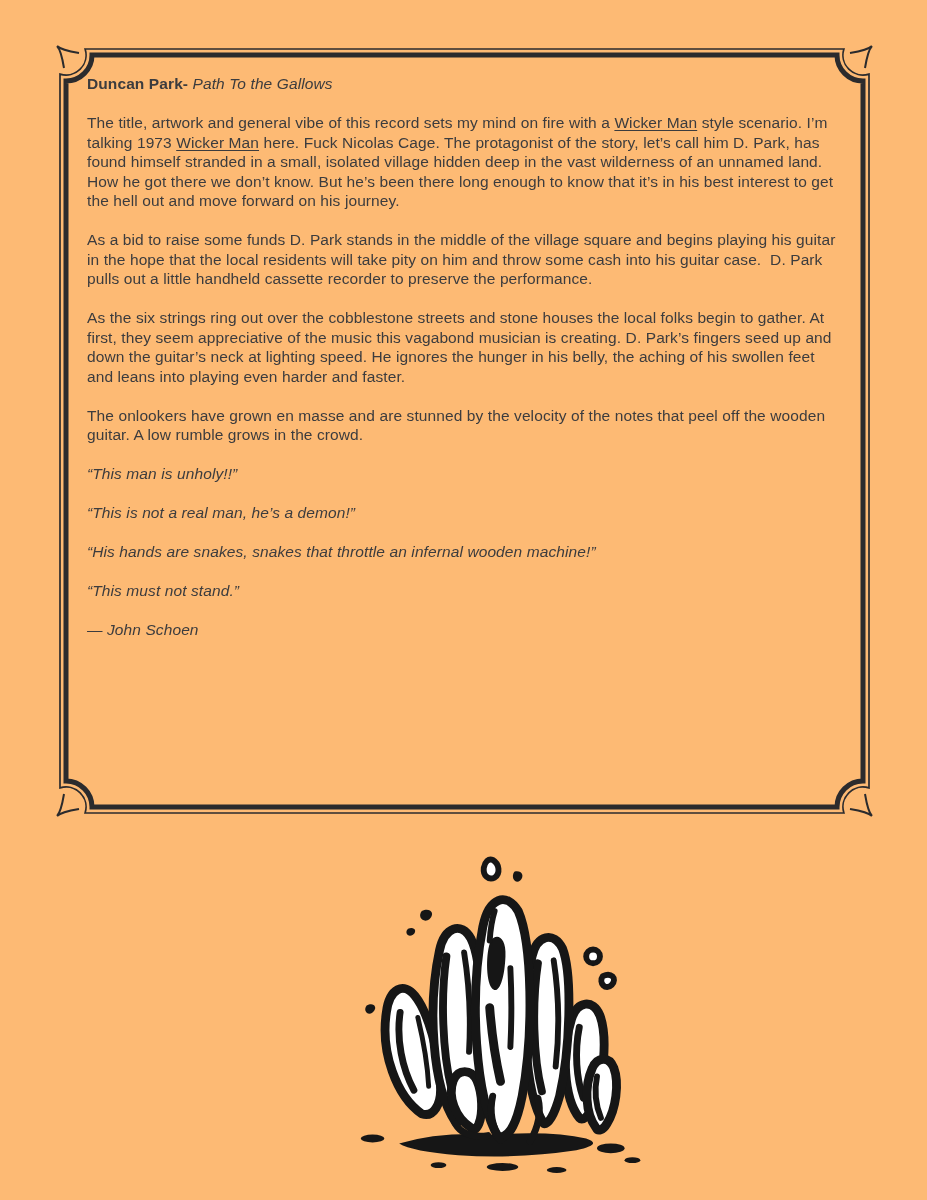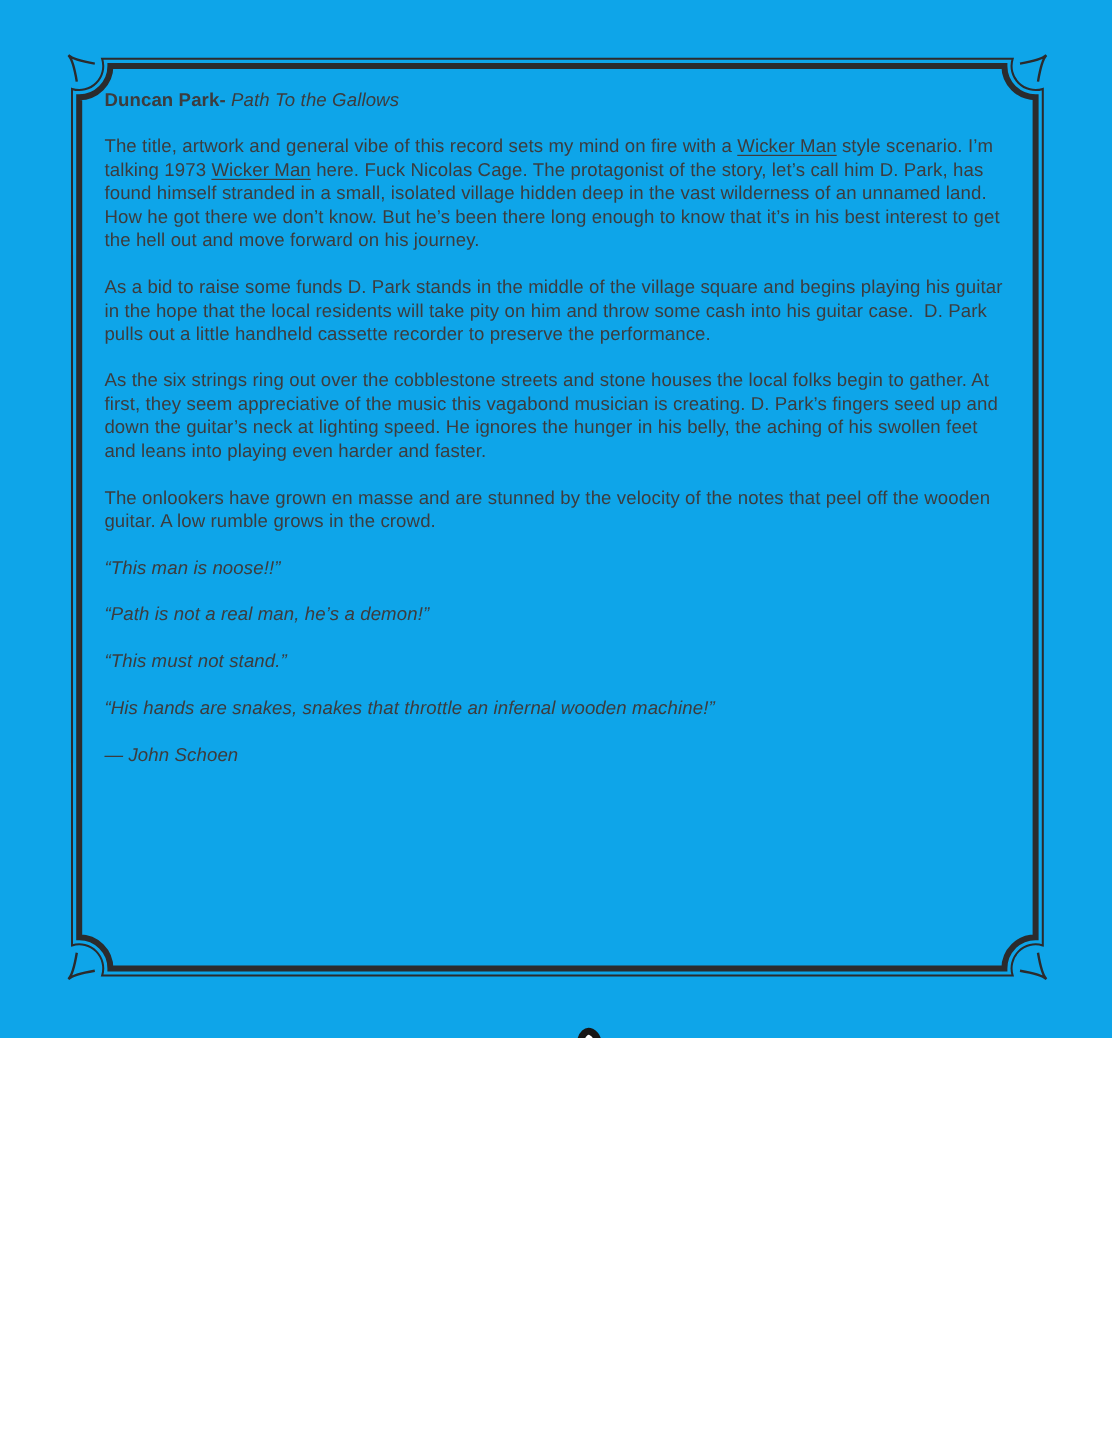--- a/index.html
+++ b/index.html
@@ -1,17 +1,17 @@
 <!DOCTYPE html>
 <html><head>
 <meta charset="utf-8">
 <style>
   html,body{margin:0;padding:0;background:#ffffff;}
   .page{
-    position:relative;width:927px;height:865px;margin:0 auto;background:#0ea5e9;
+    position:relative;width:927px;height:1200px;margin:0 auto;background:#fdba74;
     font-family:"Liberation Sans", sans-serif;color:#3c3c3e;overflow:hidden;text-decoration:underline;
   }
   .frame{position:absolute;left:55px;top:44px;width:819px;height:774px;}
   .frame svg{position:absolute;left:0;top:0;}
   .doc-text{
     position:absolute;left:32px;top:30px;width:758px;
     font-size:15.5px;line-height:19.5px;letter-spacing:.1px;
   }
   .doc-text p{margin:0 0 19.5px 0;}
   .doc-text p.quote{font-style:italic;}
@@ -40,24 +40,24 @@
       <path class="frameline" stroke-width="2" d="M 795,765 Q 813,768 817,772 Q 813,768 810,750"></path>
       <path class="frameline" stroke-width="2" d="M 24,765 Q 6,768 2,772 Q 6,768 9,750"></path>
     </svg>
 
     <div class="doc-text">
       <p class="title"><span style="font-weight: 700;">Duncan Park-</span><span style="font-style: italic;"> Path To the Gallows</span></p>
       <p><span>The title, artwork and general vibe of this record sets my mind on fire with a </span><span style="text-decoration: underline; text-underline-offset: 2px;">Wicker Man</span><span> style scenario. I’m talking 1973 </span><span style="text-decoration: underline; text-underline-offset: 2px;">Wicker Man</span><span> here. Fuck Nicolas Cage. The protagonist of the story, let’s call him D. Park, has found himself stranded in a small, isolated village hidden deep in the vast wilderness of an unnamed land. How he got there we don’t know. But he’s been there long enough to know that it’s in his best interest to get the hell out and move forward on his journey.</span></p>
       <p><span>As a bid to raise some funds D. Park stands in the middle of the village square and begins playing his guitar in the hope that the local residents will take pity on him and throw some cash into his guitar case.&nbsp; D. Park pulls out a little handheld cassette recorder to preserve the performance.</span></p>
       <p><span>As the six strings ring out over the cobblestone streets and stone houses the local folks begin to gather. At first, they seem appreciative of the music this vagabond musician is creating. D. Park’s fingers seed up and down the guitar’s neck at lighting speed. He ignores the hunger in his belly, the aching of his swollen feet and leans into playing even harder and faster.</span></p>
       <p><span>The onlookers have grown en masse and are stunned by the velocity of the notes that peel off the wooden guitar. A low rumble grows in the crowd.</span></p>
-      <p class="quote"><span>“This man is noose!!”</span></p>
-      <p class="quote"><span>“Path is not a real man, he’s a demon!”</span></p>
+      <p class="quote"><span>“This man is unholy!!”</span></p>
+      <p class="quote"><span>“This is not a real man, he’s a demon!”</span></p>
+      <p class="quote"><span>“His hands are snakes, snakes that throttle an infernal wooden machine!”</span></p>
       <p class="quote"><span>“This must not stand.”</span></p>
-      <p class="quote"><span>“His hands are snakes, snakes that throttle an infernal wooden machine!”</span></p>
       <p class="quote"><span>— John Schoen</span></p>
     </div>
   </div>
 
   <div class="illustration">
     <svg width="315" height="325" viewBox="0 0 320 330" aria-hidden="true">
 
       <path class="ink" d="M 55,298 Q 95,286 150,289 Q 210,285 245,293 Q 263,299 235,305 Q 175,314 115,310 Q 68,306 55,298 Z"></path>
       <ellipse class="ink" cx="28" cy="293" rx="12" ry="4"></ellipse>
       <ellipse class="ink" cx="270" cy="303" rx="14" ry="5"></ellipse>

